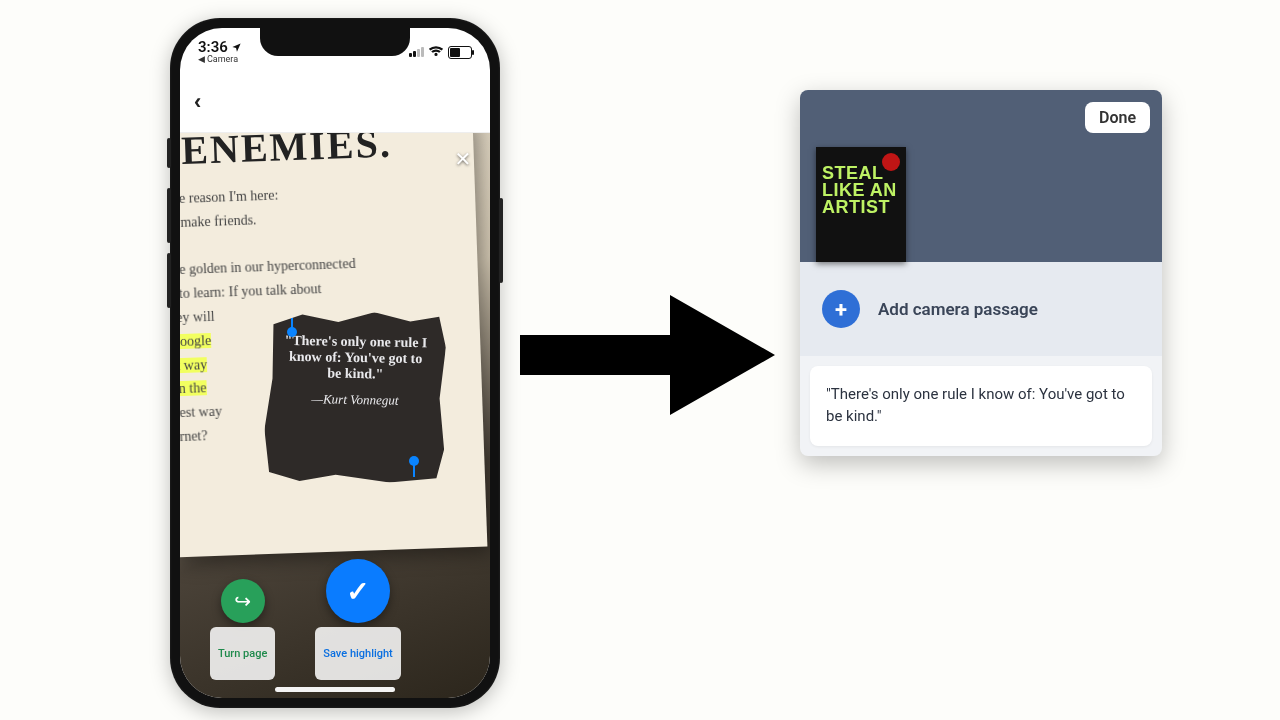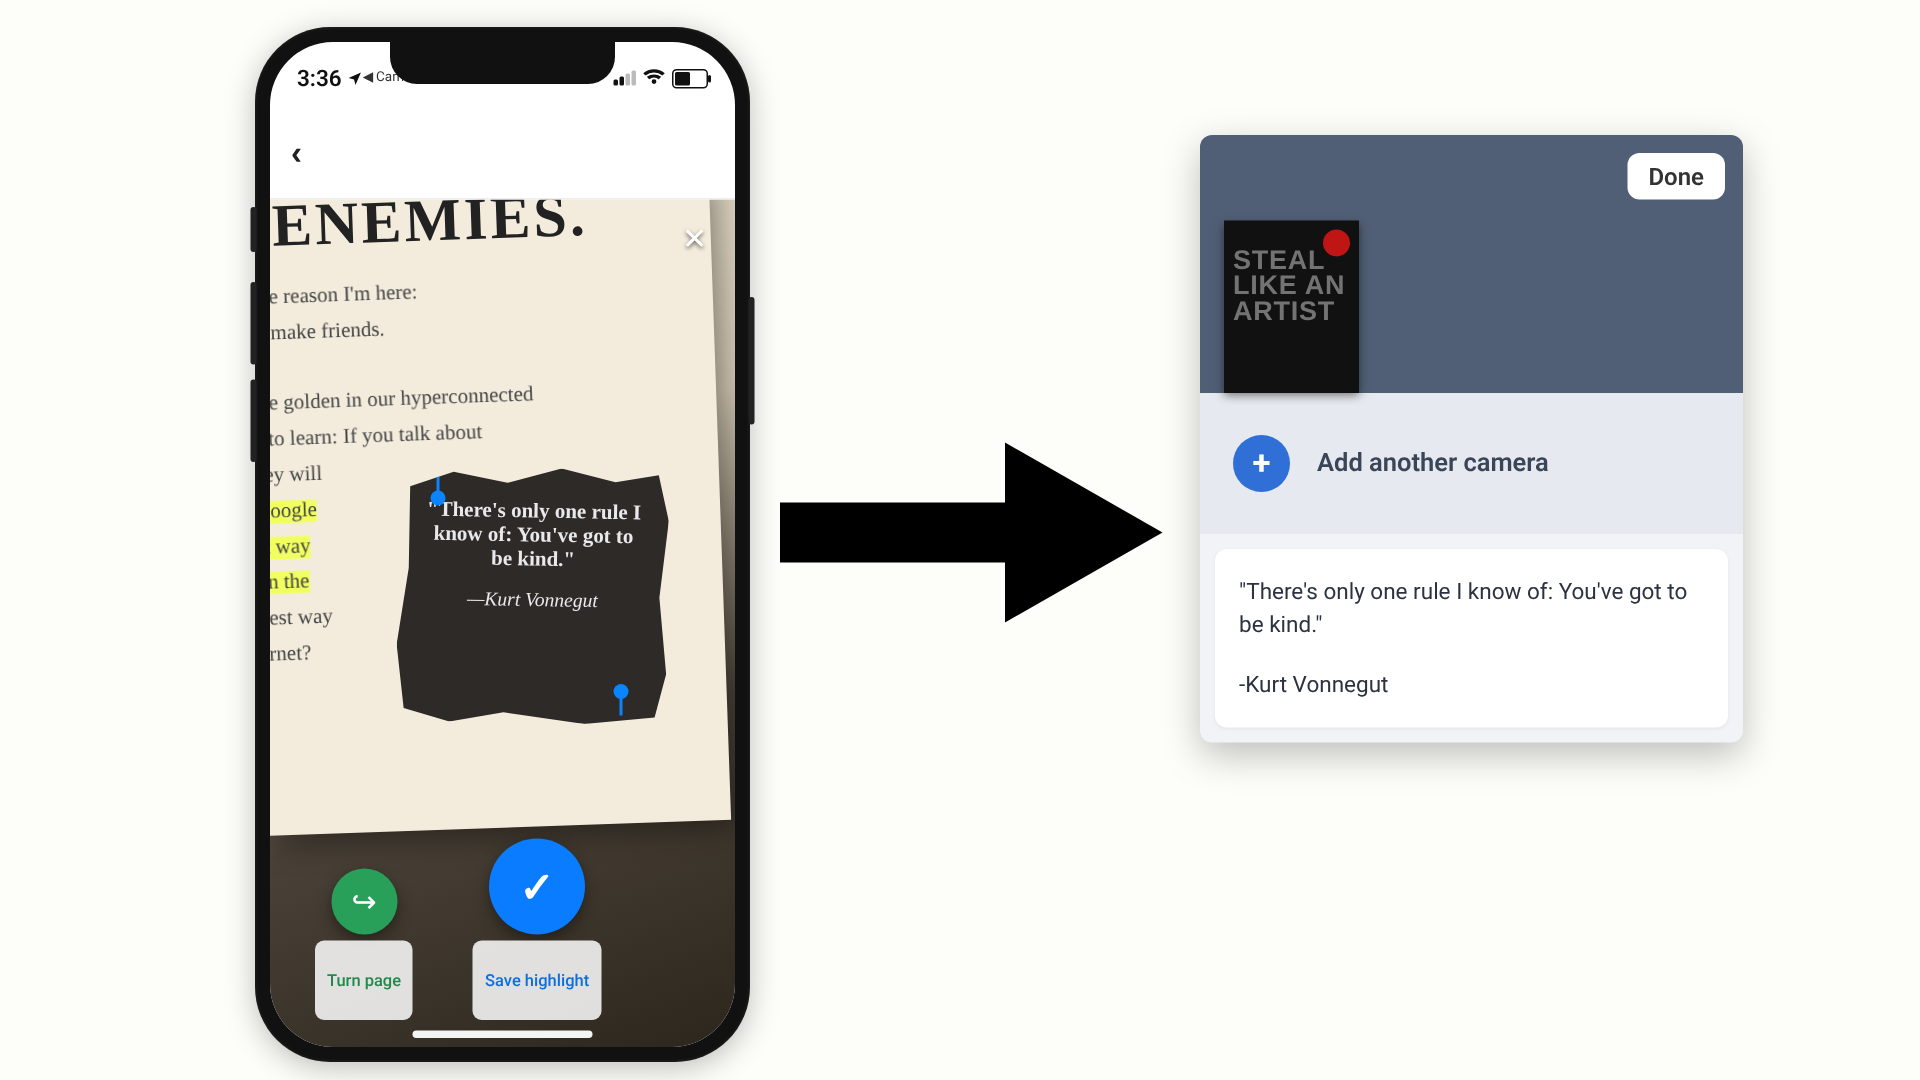--- a/index.html
+++ b/index.html
@@ -60,21 +60,21 @@
     display: flex;
     align-items: center;
     justify-content: space-between;
     padding: 4px 18px 0 18px;
     box-sizing: border-box;
     font-size: 14px;
     font-weight: 600;
     color: #111;
     z-index: 40;
   }
-  .statusbar .left { display:flex; flex-direction:row; line-height:1; }
+  .statusbar .left { display:flex; flex-direction:column; line-height:1; }
   .statusbar .breadcrumb { font-size:9px; font-weight:400; color:#333; display:flex; align-items:center; gap:2px; }
   .statusbar .time { display:flex; align-items:center; gap:3px; font-size:15px; }
   .status-icons { display:flex; align-items:center; gap:4px; }
   .signal { display:flex; align-items:flex-end; gap:1px; }
   .signal span { width:3px; background:#111; border-radius:1px; }
   .signal span:nth-child(1){height:4px;} .signal span:nth-child(2){height:6px;}
   .signal span:nth-child(3){height:8px; background:#bbb;} .signal span:nth-child(4){height:10px; background:#bbb;}
   .battery { width:22px; height:11px; border:1px solid #111; border-radius:3px; position:relative; }
   .battery::after { content:""; position:absolute; right:-3px; top:3px; width:2px; height:5px; background:#111; border-radius:1px; }
   .battery .fill { position:absolute; left:1px; top:1px; bottom:1px; width:45%; background:#111; border-radius:1px; }
@@ -183,21 +183,21 @@
     position:absolute; top:12px; right:12px;
     background:#fff; color:#333; font-weight:600; font-size:16px;
     padding:6px 14px; border-radius:8px;
   }
   .head-row { position:absolute; bottom:0; left:16px; right:16px; display:flex; align-items:center; gap:20px; }
   .book-cover {
     width:90px; height:115px; background:#111; position:relative; overflow:hidden;
     box-shadow:0 2px 6px rgba(0,0,0,0.5);
   }
   .book-cover .dot { position:absolute; top:6px; right:6px; width:18px; height:18px; background:#c01515; border-radius:50%; }
-  .book-cover .t { color:#737373; font-family:"Arial Black",sans-serif; font-weight:900; line-height:0.95; padding:18px 6px 0 6px; font-size:18px; letter-spacing:0.5px; }
+  .book-cover .t { color:#bef264; font-family:"Arial Black",sans-serif; font-weight:900; line-height:0.95; padding:18px 6px 0 6px; font-size:18px; letter-spacing:0.5px; }
   .head-title { font-size:22px; font-weight:700; line-height:1.25; margin-bottom:24px; }
 
   .add-row {
     background:#e6eaf0; display:flex; align-items:center; gap:18px;
     padding:28px 22px;
   }
   .plus-circ {
     width:38px; height:38px; background:#2f6fd6; color:#fff; border-radius:50%;
     display:flex; align-items:center; justify-content:center; font-size:22px; font-weight:700;
   }
@@ -305,20 +305,19 @@
     <div class="head-row">
       <div class="book-cover">
         <div class="dot"></div>
         <div class="t" id="book-title-lines">STEAL<br>LIKE AN<br>ARTIST</div>
       </div>
     </div>
   </div>
 
   <div class="add-row">
     <div class="plus-circ">+</div>
-    <div class="add-label">Add another camera</div>
+    <div class="add-label">Add camera passage</div>
   </div>
 
   <div class="passage-card">
     <div>"There's only one rule I know of: You've got to be kind."</div>
-    <div class="attr-line">-Kurt Vonnegut</div>
   </div>
 </div>
 
 </body></html>

